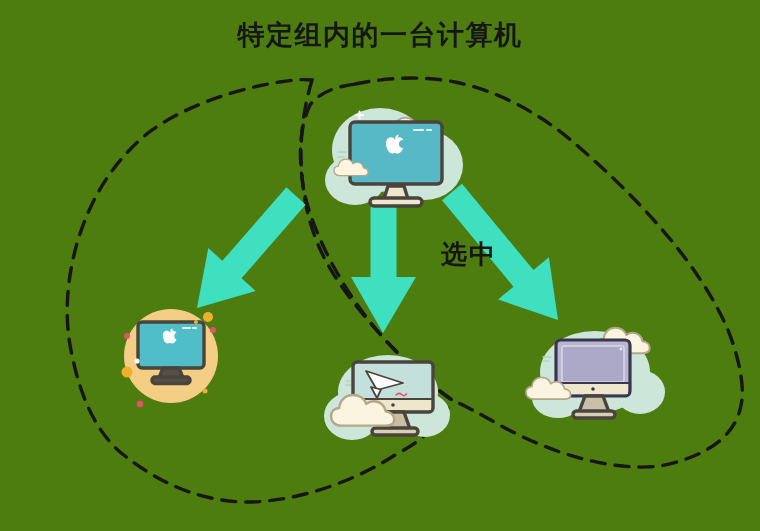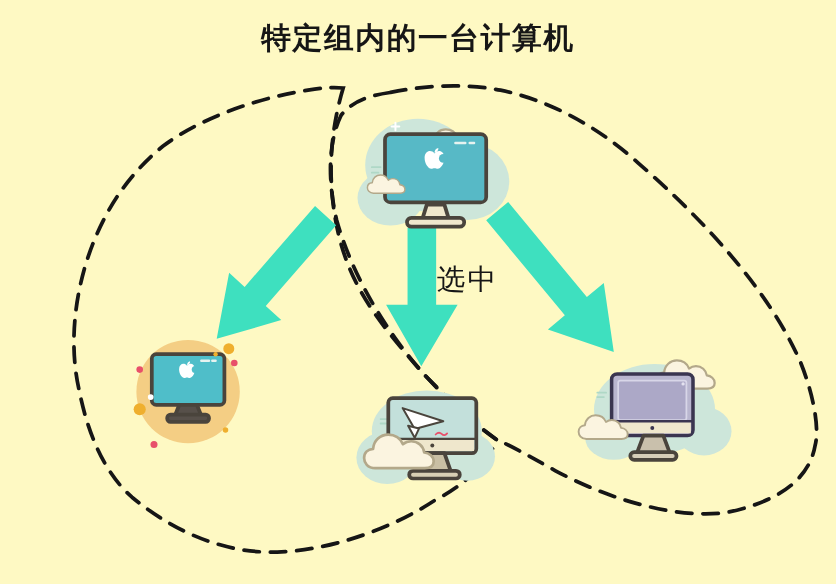--- a/index.html
+++ b/index.html
@@ -1,26 +1,26 @@
 <!DOCTYPE html>
 <html style="--c-arrow: #3EE0BF; --c-dash: #161616; --c-mint: #CDE6DA; --c-cloud: #FBF4E0; --c-cloud-outline: #B3A88A; --c-outline: #4A443C; --c-screen-top: #57B9C6; --c-screen-left: #4FBEC9; --c-screen-center: #C3E0DB; --c-screen-right: #ACA8C7; --c-frame-right: #B9B6CF; --c-frame-right-outline: #3A3550; --c-bezel: #EFE7CC; --c-stand-dark: #57504A; --c-yellow: #F4CE84; --c-dot-red: #E8506A; --c-dot-orange: #EFAF2E;"><head>
 <meta charset="utf-8">
 <style>
   html,body{margin:0;padding:0;background:#ffffff;}
   .canvas{
-    position:relative;width:760px;height:531px;background:#fef9c3;overflow:hidden;
+    position:relative;width:760px;height:531px;background:#4d7c0f;overflow:hidden;
     font-family:"Liberation Sans","DejaVu Sans",sans-serif;
   }
   .diagram-title{
     position:absolute;top:17px;left:0;width:100%;text-align:center;
     font-size:27px;font-weight:bold;letter-spacing:1.5px;color:var(--c-dash,#161616);
   }
   .selected-label{
-    position:absolute;left:397px;top:237px;font-size:26px;font-weight:normal;
-    color:var(--c-dash,#161616);letter-spacing:2px;
+    position:absolute;left:397px;top:237px;font-size:26px;font-weight:bold;
+    color:var(--c-dash,#161616);letter-spacing:2px;padding-left:44px;
   }
   svg.scene{position:absolute;left:0;top:0;}
   .dashedblob{fill:none;stroke:var(--c-dash,#161616);stroke-width:3.4;
     stroke-dasharray:14 10;stroke-linecap:round;}
   .arrow{fill:var(--c-arrow,#3EE0BF);}
   .mint{fill:var(--c-mint,#CDE6DA);}
   .cloud-shape{fill:var(--c-cloud,#FBF4E0);stroke:var(--c-cloud-outline,#B3A88A);
     stroke-width:2.4;stroke-linejoin:round;}
   .mon{stroke:var(--c-outline,#4A443C);stroke-width:3.4;stroke-linejoin:round;}
   .mon2{stroke:var(--c-frame-right-outline,#3A3550);stroke-width:3.2;stroke-linejoin:round;}

